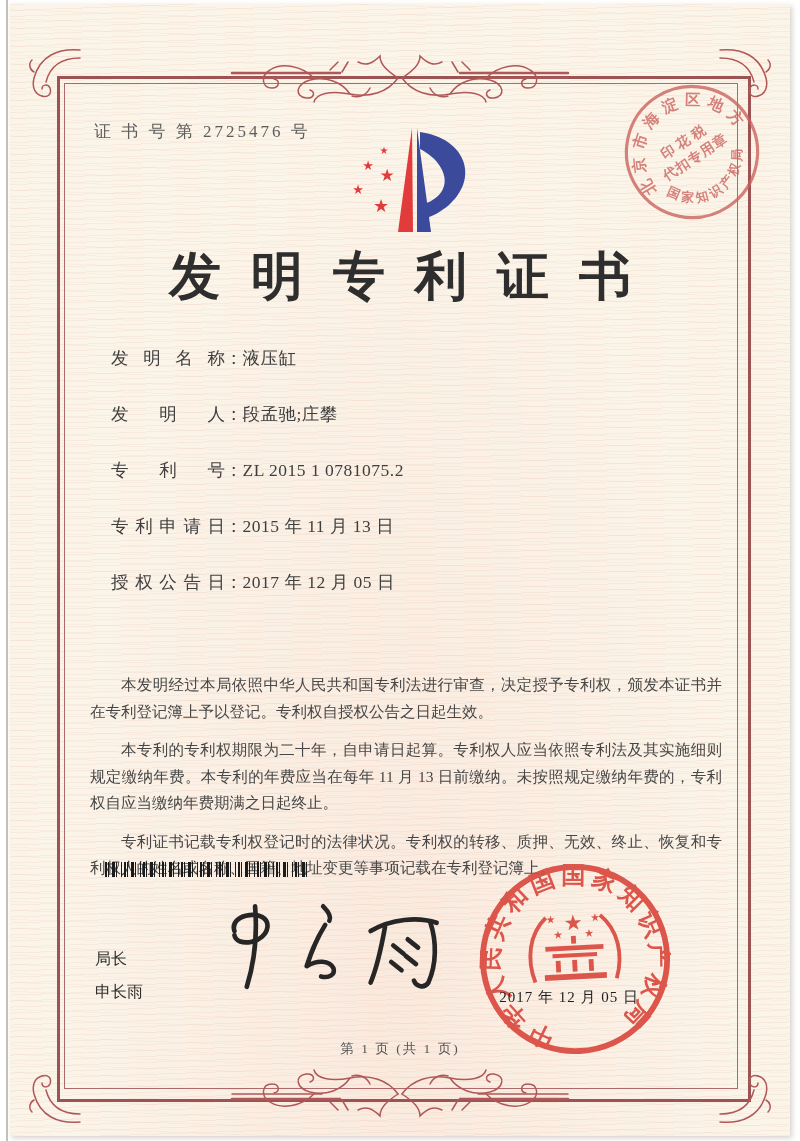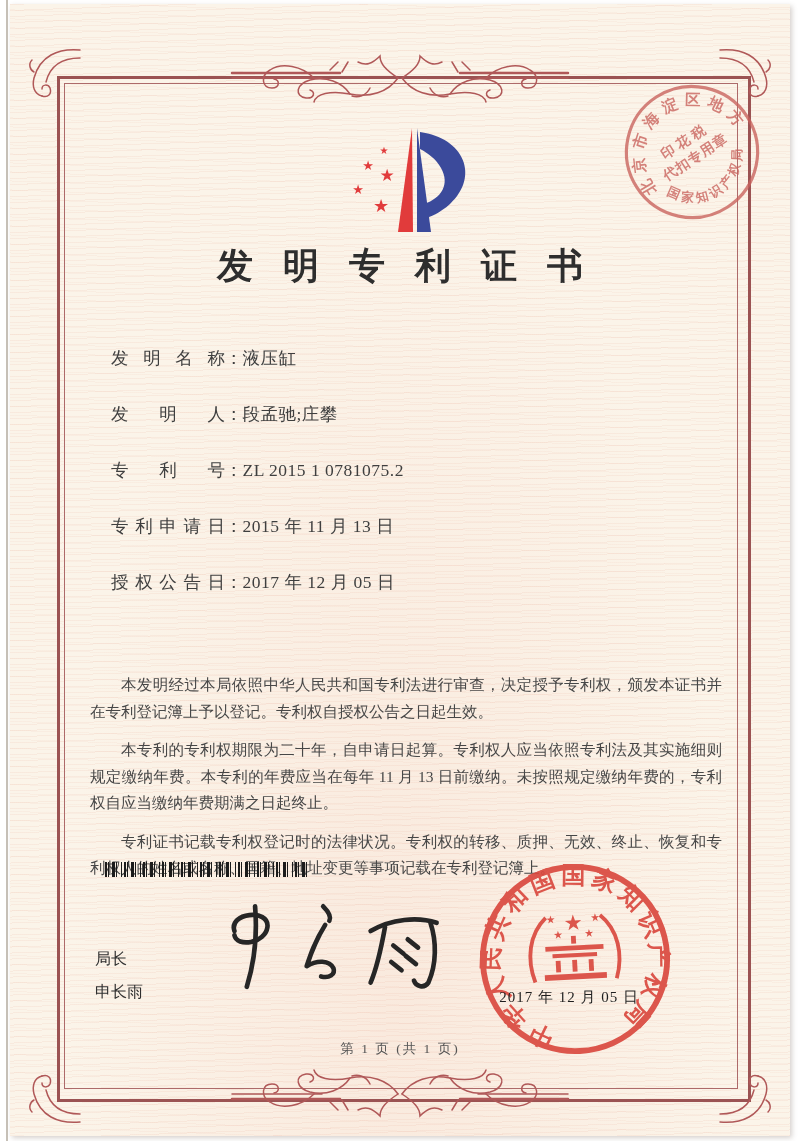--- a/index.html
+++ b/index.html
@@ -23,21 +23,21 @@
   .orn-bottom{left:230px;top:1066px;width:340px;height:58px;transform:scaleY(-1);}
   .corner{width:60px;height:60px;}
   .c-tl{left:24px;top:42px;}
   .c-tr{left:716px;top:42px;transform:scaleX(-1);}
   .c-bl{left:24px;top:1070px;transform:scaleY(-1);}
   .c-br{left:716px;top:1070px;transform:scale(-1,-1);}
 
   .cert-no{position:absolute;left:94px;top:120px;font-size:17px;letter-spacing:3px;color:#5e5e5e;}
   .logo{position:absolute;left:340px;top:124px;width:150px;height:112px;}
   .title{position:absolute;left:50%;top:242px;transform:translateX(-50%);white-space:nowrap;
-         padding-left:30px;font-size:36px;font-weight:600;letter-spacing:30px;color:#2e2e2e;}
+         padding-left:30px;font-size:52px;font-weight:600;letter-spacing:30px;color:#2e2e2e;}
 
   .fields{position:absolute;left:95px;top:346px;width:620px;color:#3f3f3f;font-size:17.5px;margin-left:16px;}
   .field-row{height:56px;}
   .f-label{display:inline-block;width:114px;text-align:justify;text-align-last:justify;}
   .f-colon{display:inline-block;}
   .f-value{letter-spacing:.5px;}
 
   .paragraphs{position:absolute;left:78px;top:660px;width:656px;font-size:15.5px;
               line-height:26.5px;color:#474747;text-align:justify;}
   .paragraphs p{margin:12px;text-indent:2em;}
@@ -155,20 +155,21 @@
     <svg width="60" height="60" viewBox="0 0 60 60">
         <g stroke="#b05858" fill="none" stroke-width="1.5" stroke-linecap="round">
       <path d="M56,8 C34,6 16,14 10,36 C8,44 10,52 18,54"></path>
           <path d="M56,16 C38,16 26,24 22,40"></path>
       <path d="M18,54 C24,56 28,52 26,46 C24,42 18,42 18,47"></path>
           <path d="M10,30 C6,28 4,22 8,18"></path>
         </g>
       </svg>
   </div>
 
+  <div class="cert-no">证 书 号 第 2725476 号</div>
 
   <div class="tax-seal">
     <svg width="148" height="148" viewBox="0 0 140 140">
       <defs>
         <path id="taxTop" d="M24,88 A48,48 0 1 1 116,88"></path>
         <path id="taxBottom" d="M28,90 A46,46 0 0 0 112,90"></path>
       </defs>
       <circle cx="70" cy="70" r="62" fill="none" stroke="#c9625c" stroke-width="3"></circle>
       <text font-size="14.5" fill="#c9625c" letter-spacing="6" font-weight="bold">
         <textPath href="#taxTop" startOffset="3%">北京市海淀区地方税务局</textPath>

